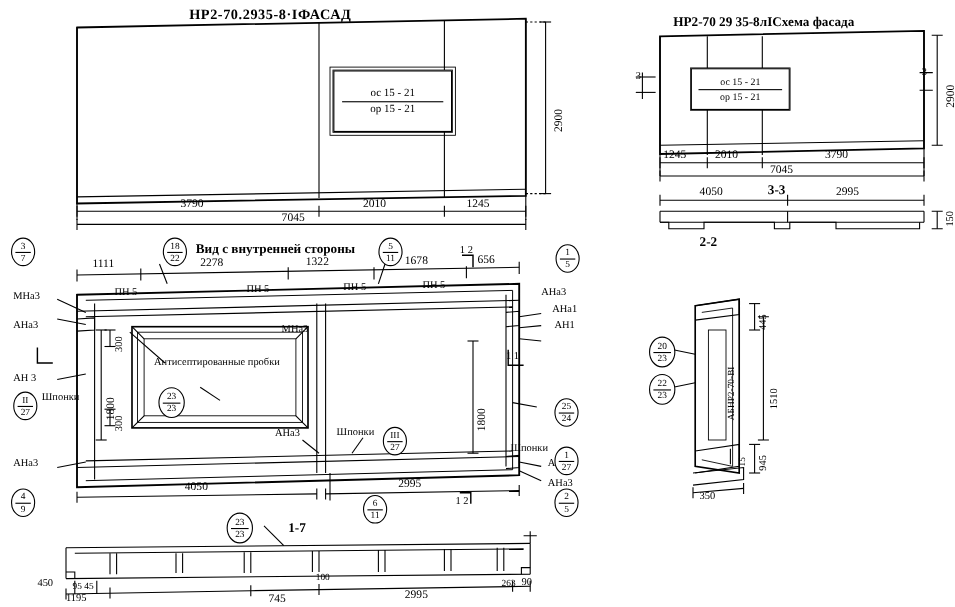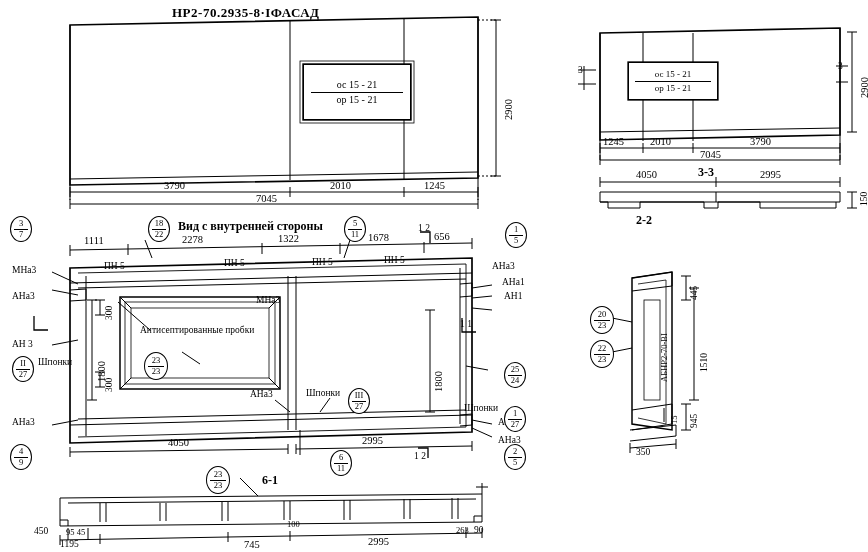--- a/index.html
+++ b/index.html
@@ -313,24 +313,25 @@
 
       <line x1="466" y1="528" x2="466" y2="538"></line>
       <line x1="476" y1="487" x2="488" y2="487"></line>
       <line x1="482" y1="483" x2="482" y2="494"></line>
 
       <line x1="240" y1="478" x2="258" y2="496"></line>
     </g>
   </svg>
 
   <div class="lbl t-title" style="left:172px; top:6px;">НР2-70.2935-8·IФАСАД</div>
+  <div class="lbl t-sub" style="left:612px; top:14px;">НР2-70 29 35-8лIСхема фасада</div>
   <div class="lbl t-sub" style="left:178px; top:220px;">Вид с внутренней стороны</div>
   <div class="lbl t-sub" style="left:698px; top:166px;text-align:right;">3-3</div>
   <div class="lbl t-sub" style="left:636px; top:214px;text-align:center;">2-2</div>
-  <div class="lbl t-sub" style="left:262px; top:474px;">6-1</div>
+  <div class="lbl t-sub" style="left:262px; top:474px;">1-7</div>
 
   <div class="markbox" style="left:303px; top:64px; width:108px; height:56px;">
     <span>ос 15 - 21</span>
     <span class="sep"></span>
     <span>ор 15 - 21</span>
   </div>
 
   <div class="markbox" style="left:628px; top:62px; width:90px; height:38px; font-size:9px;">
     <span>ос 15 - 21</span>
     <span class="sep"></span>

